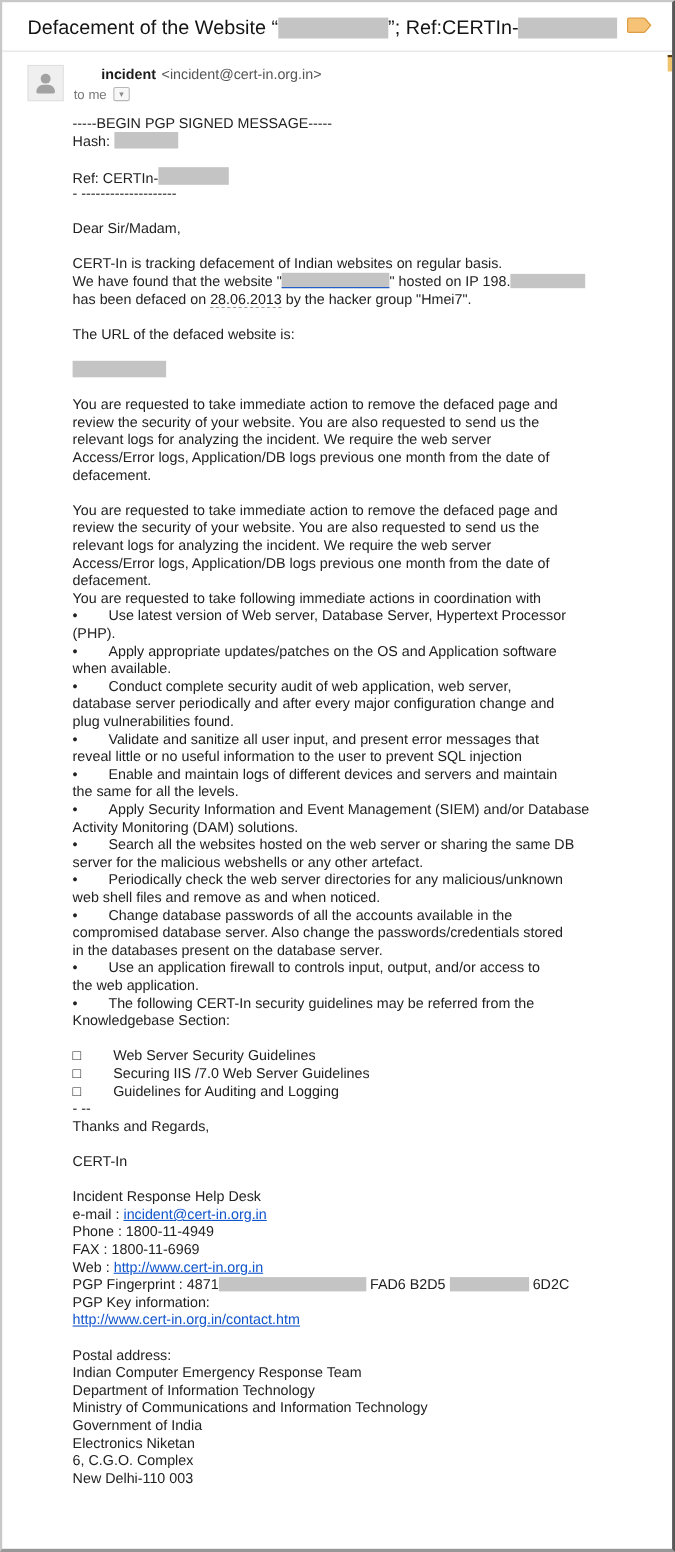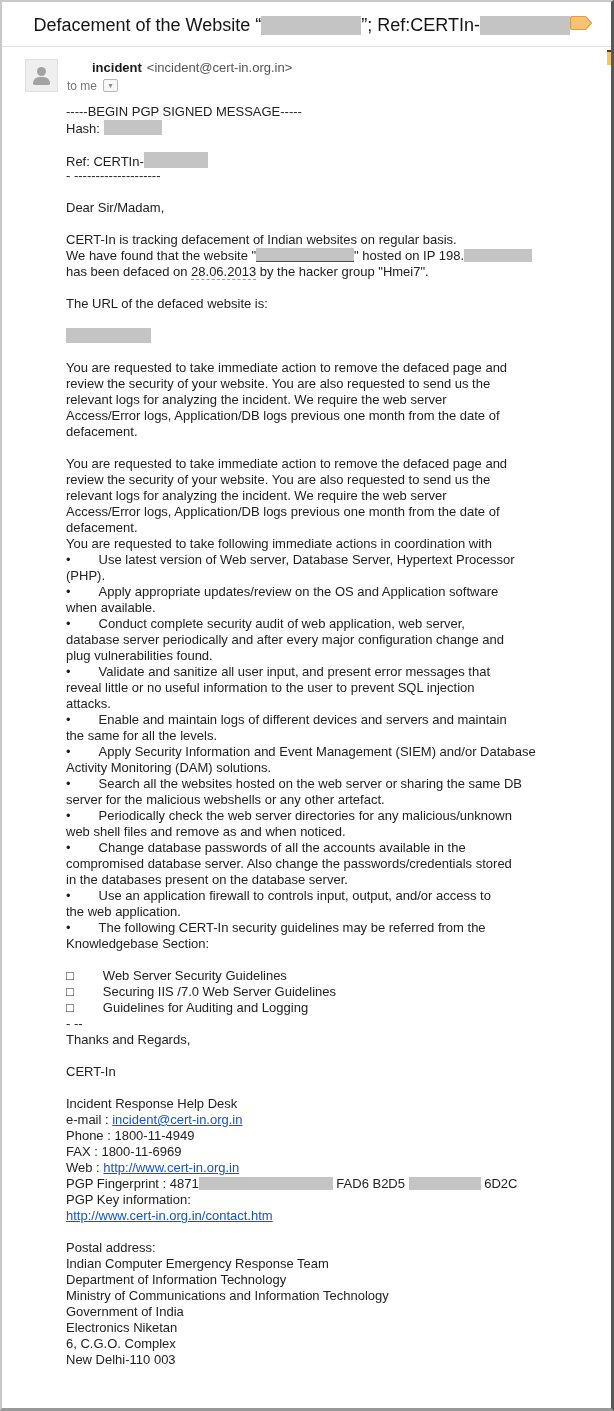--- a/index.html
+++ b/index.html
@@ -3,21 +3,21 @@
 <meta charset="utf-8">
 <style>
   html,body { margin:0; padding:0; background:#ffffff; }
   .page {
     position:relative; width:614px; height:1411px; box-sizing:border-box;
     background:#fff; overflow:hidden;
     border-top:2px solid #c8c8c8; border-left:2px solid #c8c8c8;
     border-right:3px solid #585858; border-bottom:3px solid #989898;
     font-family:"Liberation Sans", sans-serif;
   }
-  .subject-row { display:flex; align-items:center; padding:11px 14px 9px 39px;justify-content:flex-end; }
+  .subject-row { display:flex; align-items:center; padding:11px 14px 9px 23px; }
   .subject { flex:1; font-size:18px; line-height:24px; color:#141414; white-space:pre; }
   .subject .redact { height:19px; vertical-align:-4px; }
   .label-tag { flex:0 0 auto; margin-right:4px; }
   .header-divider { border:0; border-top:1px solid #e0e0e0; margin:0; }
   .sender-row { position:relative; display:flex; padding:12px 10px 0 23px; }
   .avatar { width:33px; height:33px; background:#efefef; border:1px solid #e0e0e0;
             position:relative; box-sizing:border-box; flex:0 0 auto; }
   .avatar-head { position:absolute; width:9px; height:9px; border-radius:50%;
                  background:#a2a2a2; top:7px; left:11px; }
   .avatar-shoulders { position:absolute; width:17px; height:8px;
@@ -97,28 +97,27 @@
       <div class="bline"><span>defacement.</span></div>
       <div class="bline"><span>&nbsp;</span></div>
       <div class="bline"><span>You are requested to take immediate action to remove the defaced page and</span></div>
       <div class="bline"><span>review the security of your website. You are also requested to send us the</span></div>
       <div class="bline"><span>relevant logs for analyzing the incident. We require the web server</span></div>
       <div class="bline"><span>Access/Error logs, Application/DB logs previous one month from the date of</span></div>
       <div class="bline"><span>defacement.</span></div>
       <div class="bline"><span>You are requested to take following immediate actions in coordination with</span></div>
       <div class="bline"><span>•</span><span class="gap" style="width: 28px;"></span><span>Use latest version of Web server, Database Server, Hypertext Processor</span></div>
       <div class="bline"><span>(PHP).</span></div>
-      <div class="bline"><span>•</span><span class="gap" style="width: 28px;"></span><span>Apply appropriate updates/review on the OS and Application software</span></div>
+      <div class="bline"><span>•</span><span class="gap" style="width: 28px;"></span><span>Apply appropriate updates/patches on the OS and Application software</span></div>
       <div class="bline"><span>when available.</span></div>
       <div class="bline"><span>•</span><span class="gap" style="width: 28px;"></span><span>Conduct complete security audit of web application, web server,</span></div>
       <div class="bline"><span>database server periodically and after every major configuration change and</span></div>
       <div class="bline"><span>plug vulnerabilities found.</span></div>
       <div class="bline"><span>•</span><span class="gap" style="width: 28px;"></span><span>Validate and sanitize all user input, and present error messages that</span></div>
       <div class="bline"><span>reveal little or no useful information to the user to prevent SQL injection</span></div>
-      <div class="bline"><span>attacks.</span></div>
       <div class="bline"><span>•</span><span class="gap" style="width: 28px;"></span><span>Enable and maintain logs of different devices and servers and maintain</span></div>
       <div class="bline"><span>the same for all the levels.</span></div>
       <div class="bline"><span>•</span><span class="gap" style="width: 28px;"></span><span>Apply Security Information and Event Management (SIEM) and/or Database</span></div>
       <div class="bline"><span>Activity Monitoring (DAM) solutions.</span></div>
       <div class="bline"><span>•</span><span class="gap" style="width: 28px;"></span><span>Search all the websites hosted on the web server or sharing the same DB</span></div>
       <div class="bline"><span>server for the malicious webshells or any other artefact.</span></div>
       <div class="bline"><span>•</span><span class="gap" style="width: 28px;"></span><span>Periodically check the web server directories for any malicious/unknown</span></div>
       <div class="bline"><span>web shell files and remove as and when noticed.</span></div>
       <div class="bline"><span>•</span><span class="gap" style="width: 28px;"></span><span>Change database passwords of all the accounts available in the</span></div>
       <div class="bline"><span>compromised database server. Also change the passwords/credentials stored</span></div>

